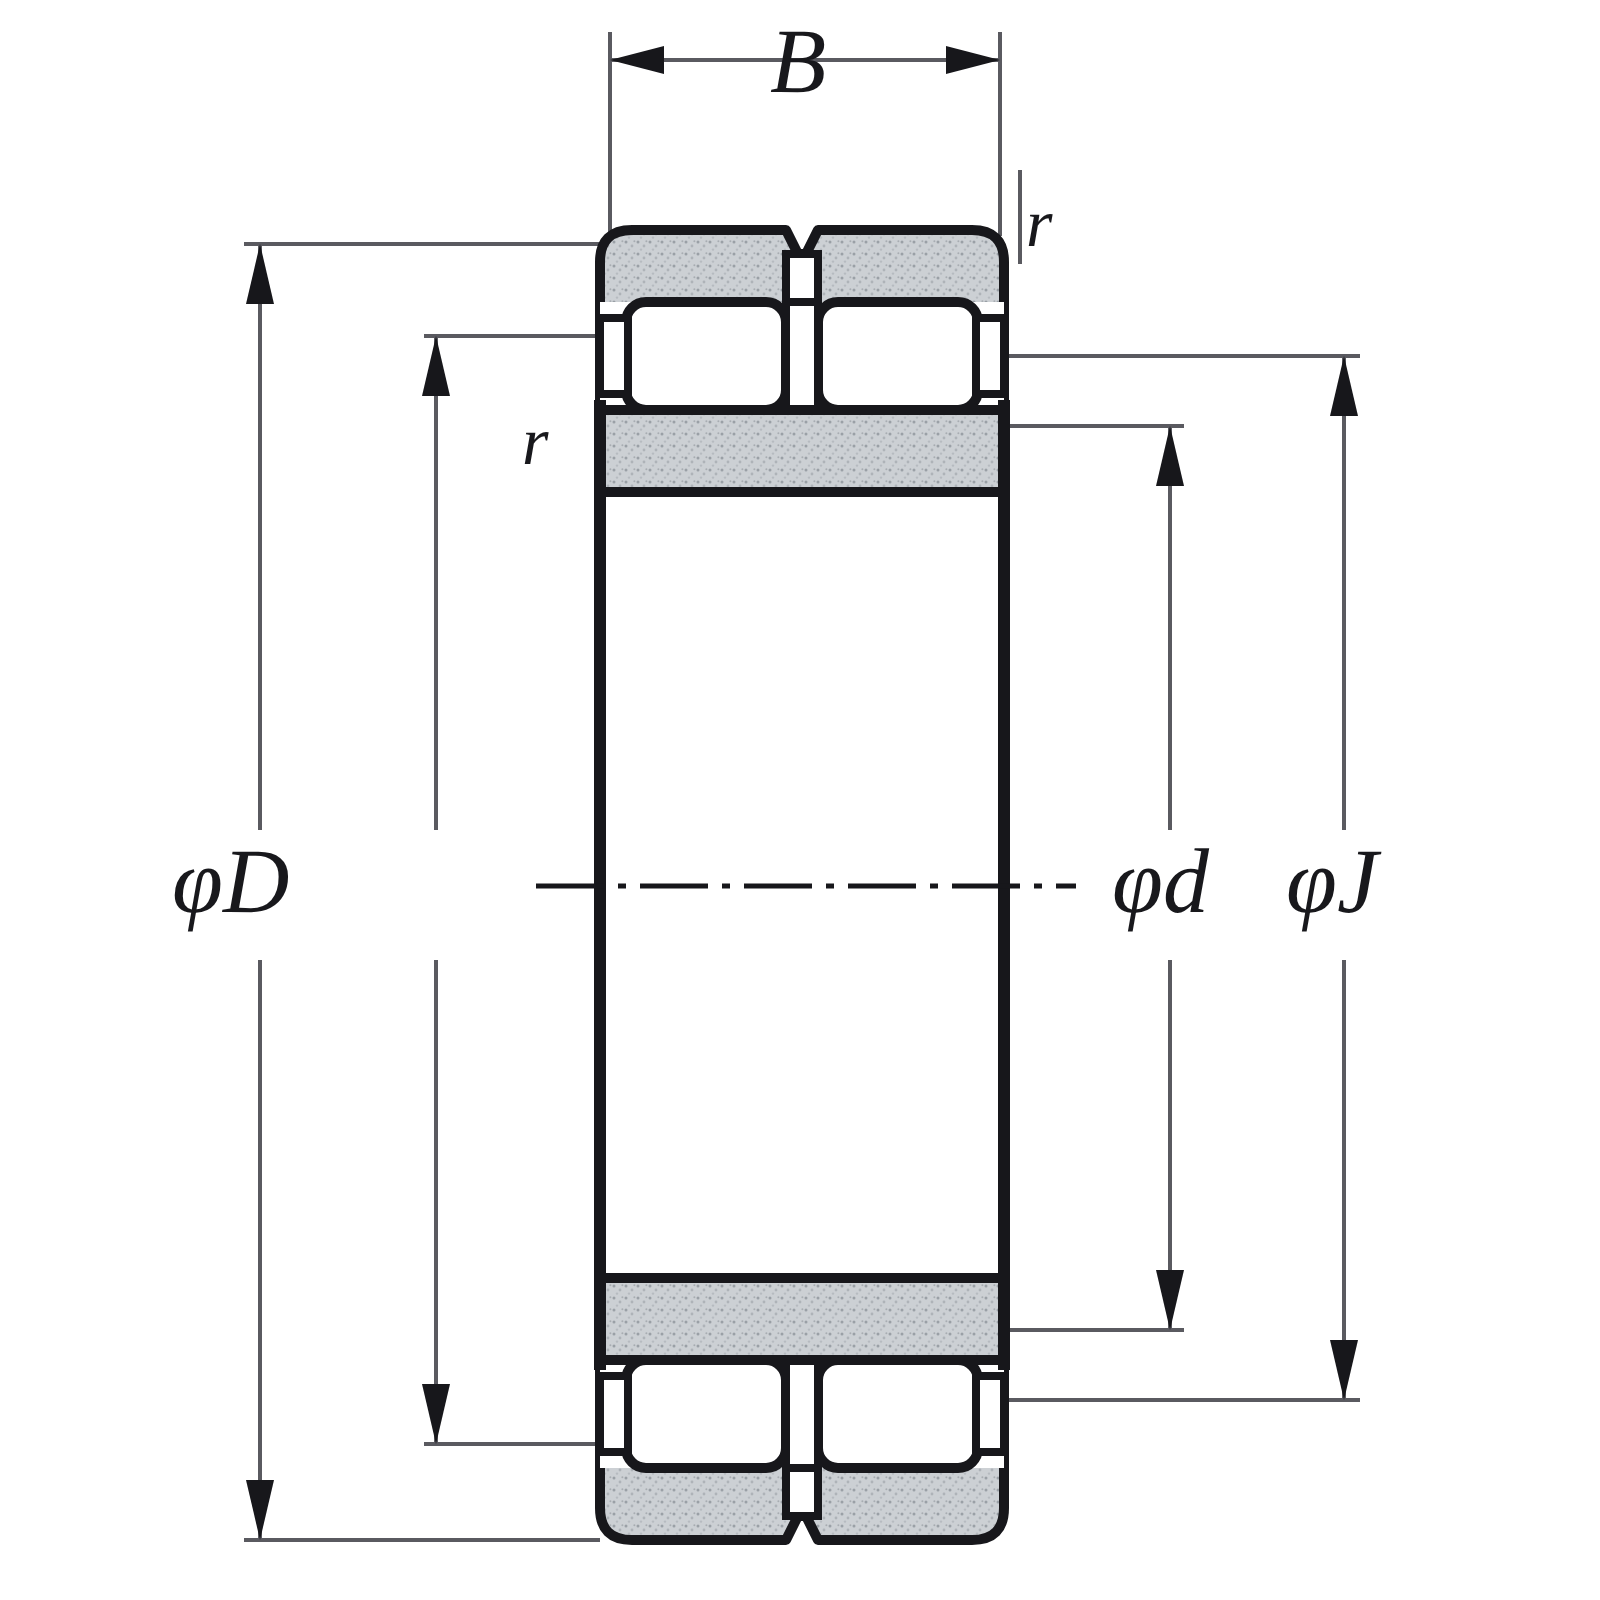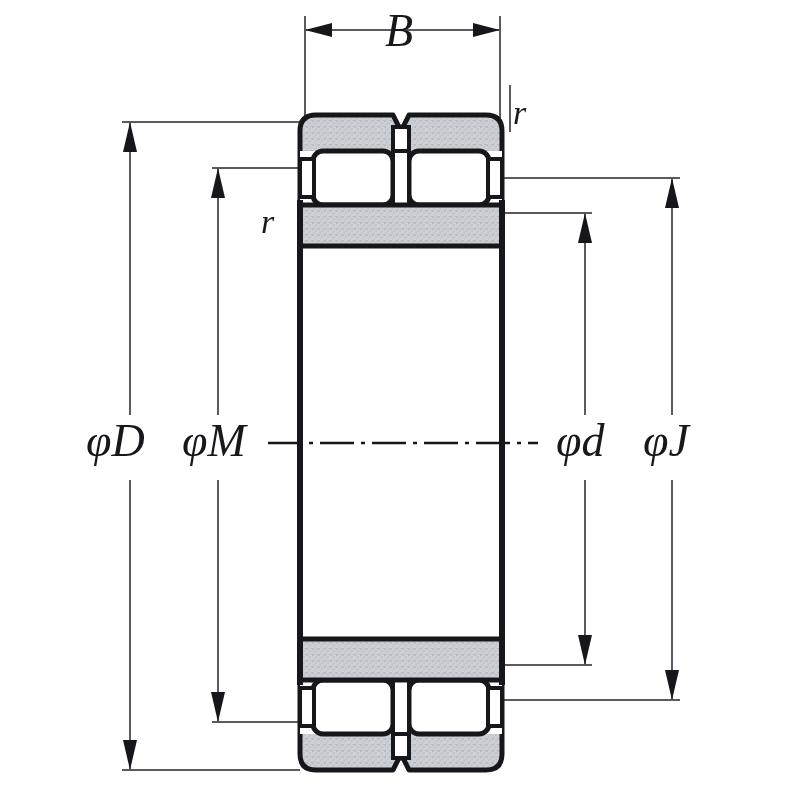--- a/index.html
+++ b/index.html
@@ -124,21 +124,20 @@
 
       <line x1="300" y1="200" x2="300" y2="685" stroke="#17171b" stroke-width="6"></line>
       <line x1="502" y1="200" x2="502" y2="685" stroke="#17171b" stroke-width="6"></line>
     </g>
 
     <line x1="268" y1="443" x2="538" y2="443" stroke="#17171b" stroke-width="2.5" fill="none" stroke-dasharray="34 7 4 7"></line>
   </svg>
 
   <div class="dimlabel dim-big" style="left:86px;  top:418px;">φD</div>
 
-  <div class="dimlabel dim-big" style="left:182px; top:418px;">φM</div>
 
   <div class="dimlabel dim-big" style="left:556px; top:418px;">φd</div>
 
   <div class="dimlabel dim-big" style="left:643px; top:418px;font-style:italic;">φJ</div>
 
   <div class="dimlabel dim-big" style="left:385px; top:8px;">B</div>
 
   <div class="dimlabel dim-r" style="left:513px; top:96px;">r</div>
 
   <div class="dimlabel dim-r" style="left:261px; top:205px;">r</div>

